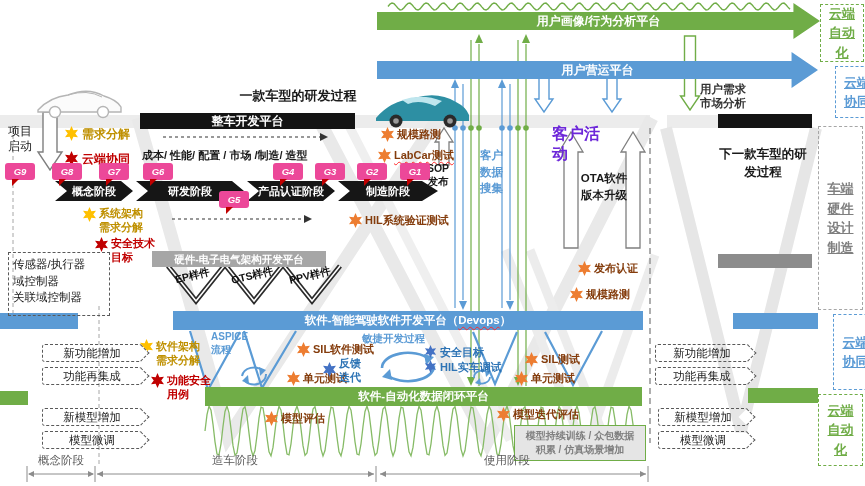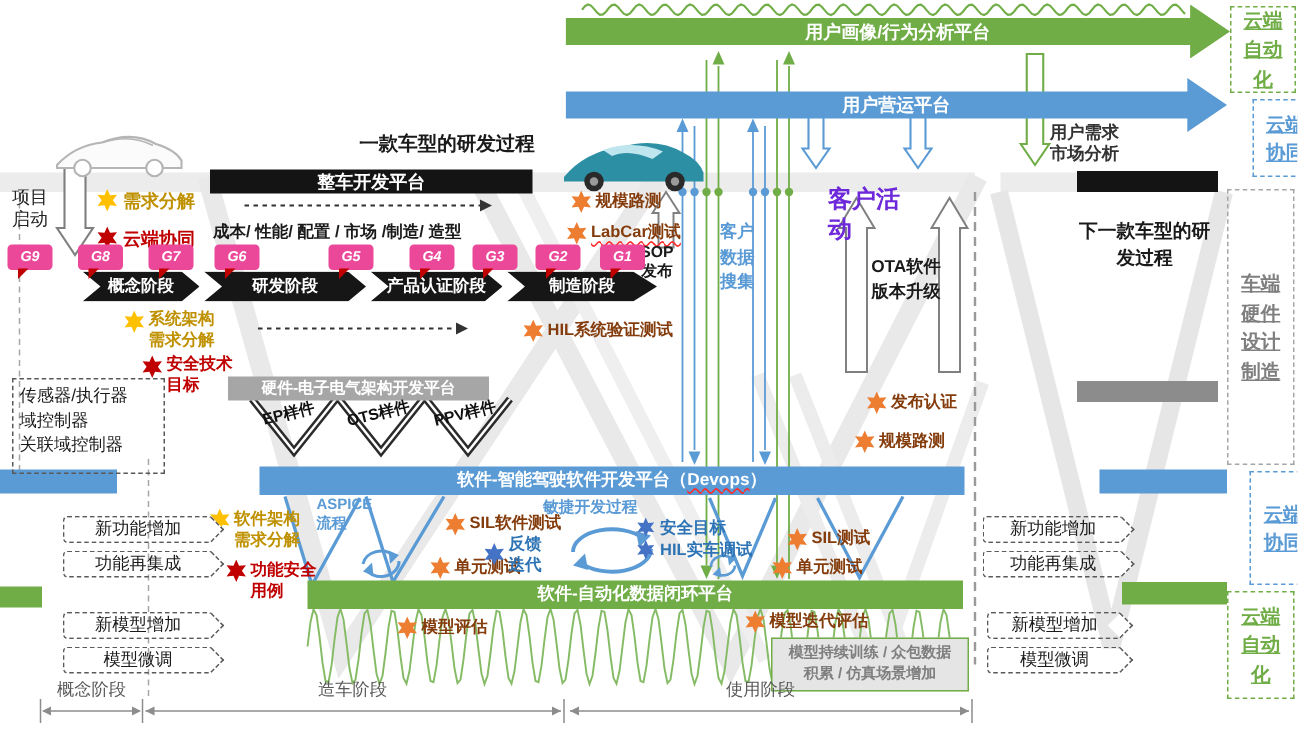--- a/index.html
+++ b/index.html
@@ -217,21 +217,21 @@
   <i class="star y" style="left:64px;top:126px;"></i>
   <div class="lbl yel" style="left:82px;top:127px;width:60px;font-size:12px;">需求分解</div>
   <i class="star r" style="left:64px;top:151px;"></i>
   <div class="lbl redt" style="left:82px;top:152px;width:60px;font-size:12px;">云端协同</div>
   <div class="lbl blk" style="left:142px;top:149px;width:195px;font-size:11px;">成本/ 性能/ 配置 / 市场 /制造/ 造型</div>
 
   <div class="gate" style="left:5px;"><span>G9</span></div>
   <div class="gate" style="left:52px;"><span>G8</span></div>
   <div class="gate" style="left:99px;"><span>G7</span></div>
   <div class="gate" style="left:143px;"><span>G6</span></div>
-  <div class="gate" style="left:219px;"><span>G5</span></div>
+  <div class="gate" style="left:219px;margin-top:28px;"><span>G5</span></div>
   <div class="gate" style="left:273px;"><span>G4</span></div>
   <div class="gate" style="left:315px;"><span>G3</span></div>
   <div class="gate" style="left:357px;"><span>G2</span></div>
   <div class="gate" style="left:400px;"><span>G1</span></div>
 
   <div class="chev" style="left:55px;width:78px;"><span>概念阶段</span></div>
   <div class="chev" style="left:136px;width:108px;"><span>研发阶段</span></div>
   <div class="chev" style="left:247px;width:88px;"><span>产品认证阶段</span></div>
   <div class="chev tip" style="left:338px;width:100px;"><span>制造阶段</span></div>
 

